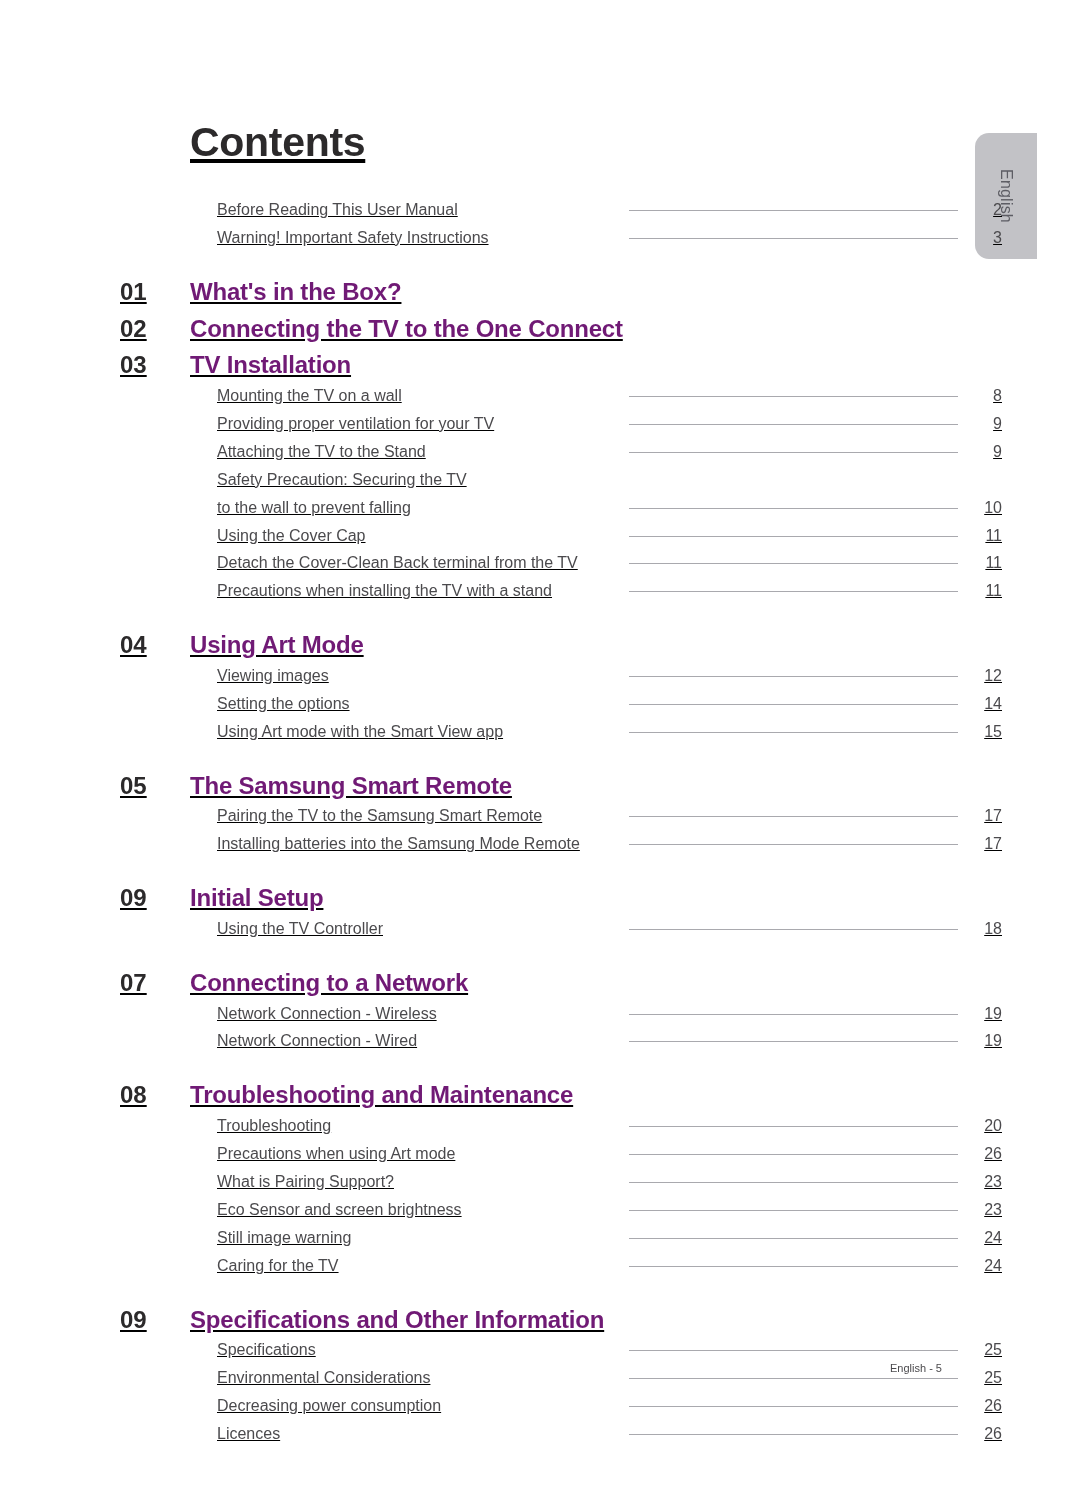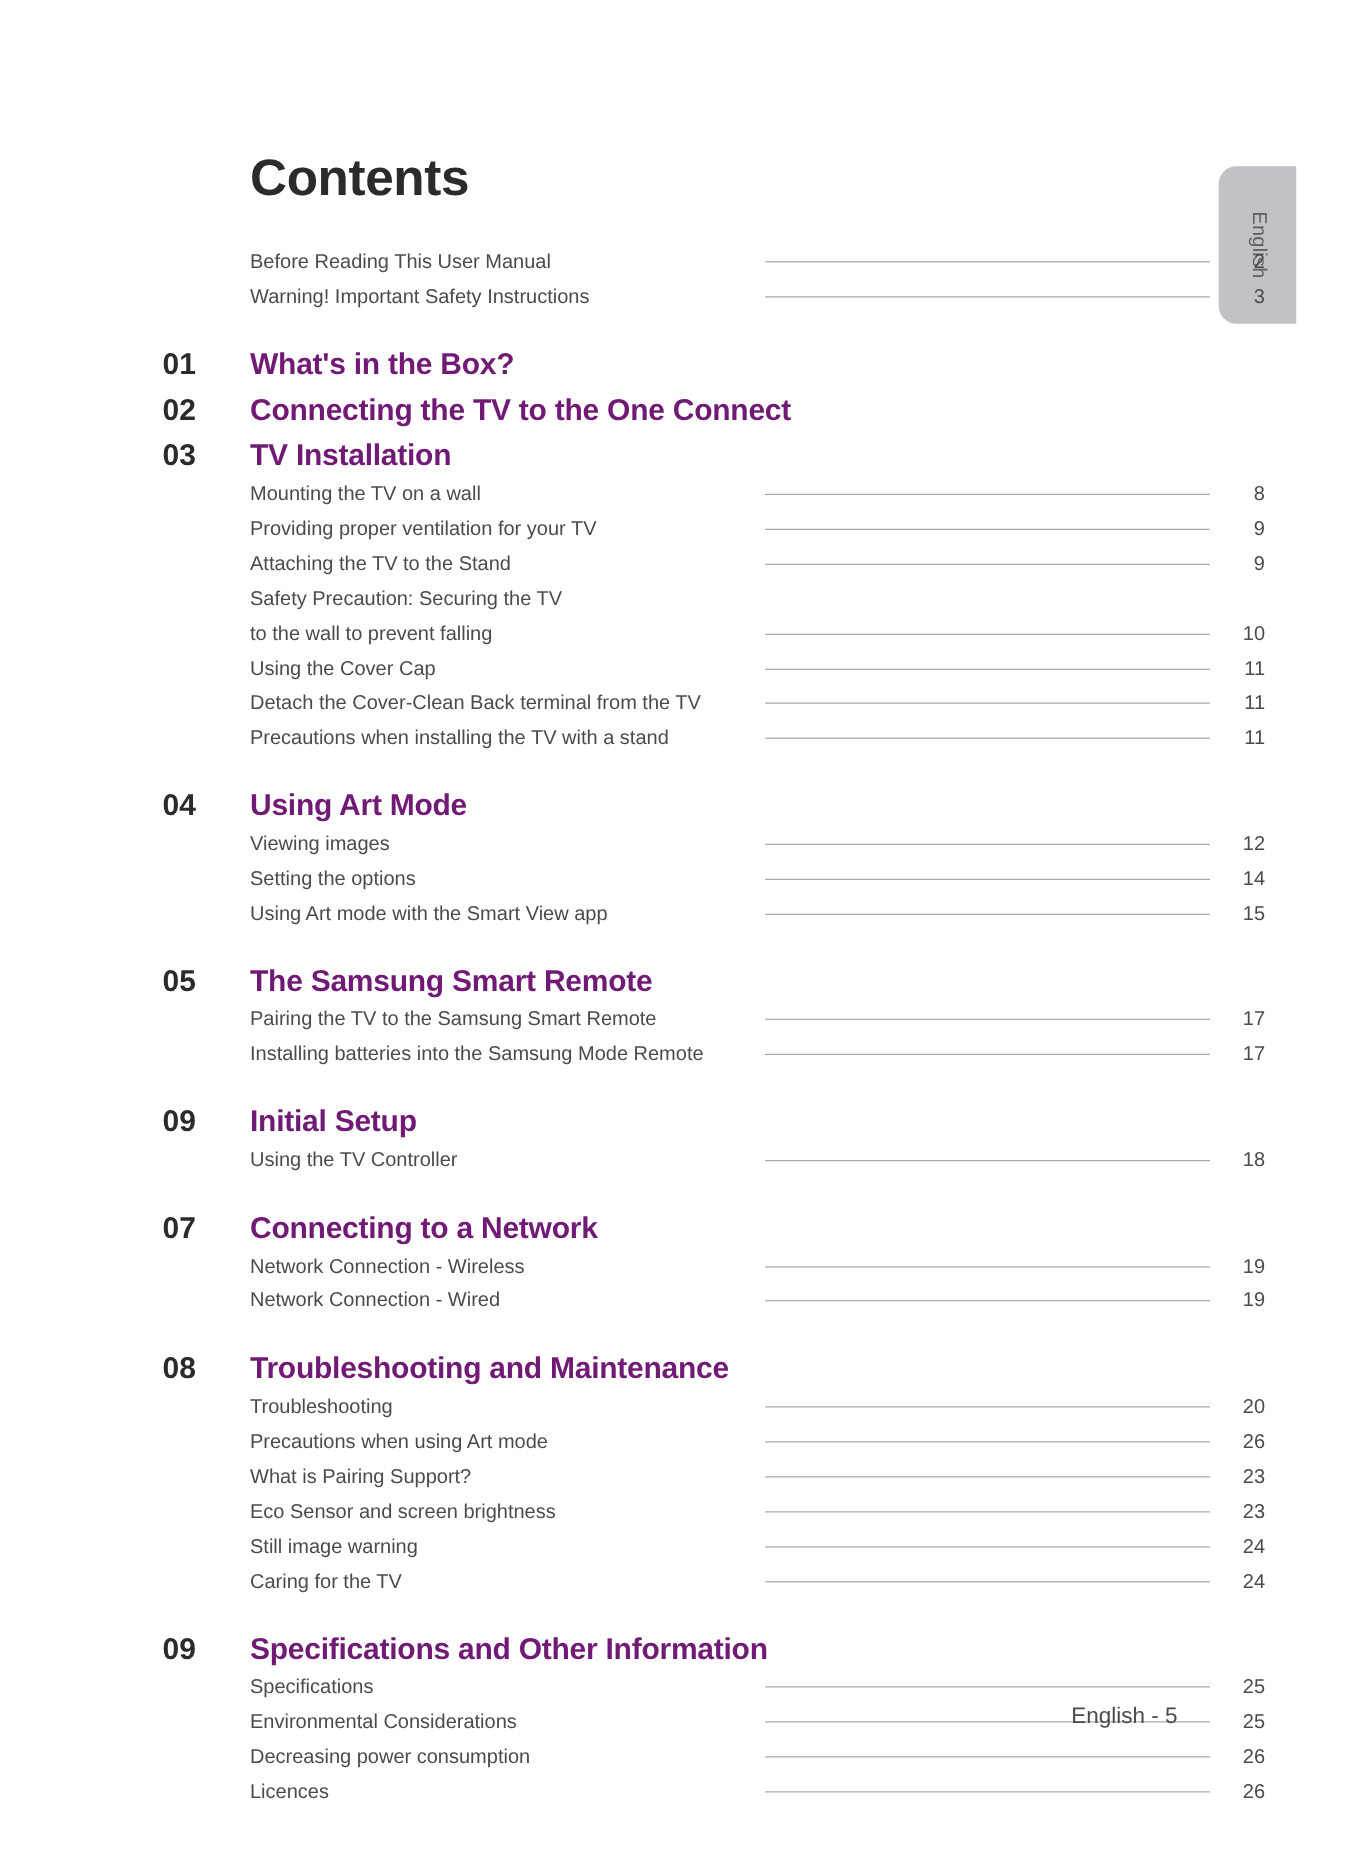--- a/index.html
+++ b/index.html
@@ -40,23 +40,24 @@
     transform-origin: center center;
     white-space: nowrap;
     font-size: 16px;
     color: #5d5d64;
     letter-spacing: 0.2px;
   }
 
   
   .content {
     position: absolute;
-    left: 130px;
+    left: 120px;
     top: 122px;
     width: 812px;
+    text-decoration: underline;
   }
 
   .doc-title {
     font-size: 41px;
     font-weight: bold;
     color: #2c2a2b;
     letter-spacing: -0.3px;
     margin: 0 0 34px 70px;
     line-height: 1;
   }
@@ -128,31 +129,32 @@
     text-align: right;
     font-size: 16px;
     color: #4b4a4d;
     line-height: 1.62;
   }
 
   
   .sub-row .sub-label {
     width: 402px;
     flex: 0 0 402px;
+    margin-left: 27px;
   }
 
   
   .footer {
     position: absolute;
     left: 0;
     right: 0;
     top: 1362px;
     text-align: right;
     padding-right: 138px;
-    font-size: 18px;
+    font-size: 11px;
     color: #4b4a4d;
   }
 </style>
 </head>
 <body>
 
 <div class="page">
 
   <div class="lang-tab">
     <span class="lang-tab-label">English</span>

